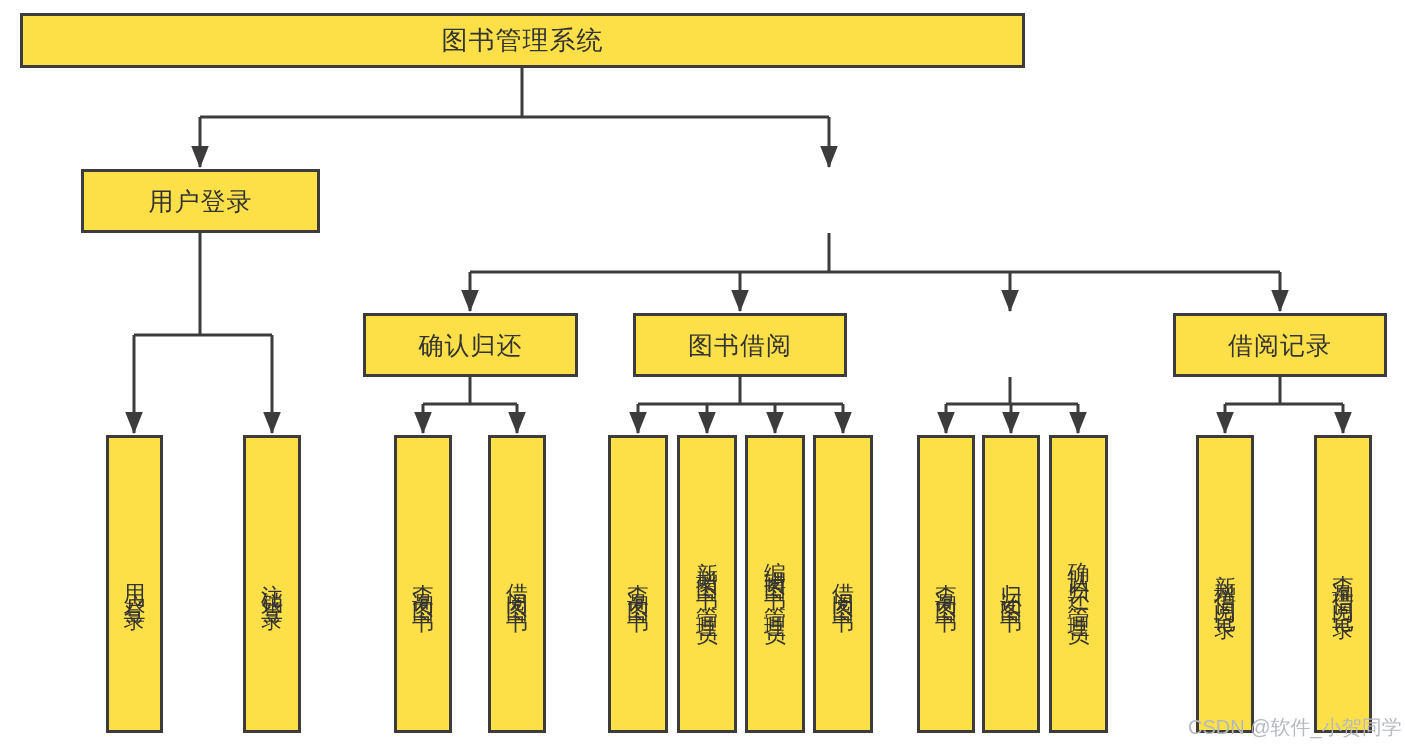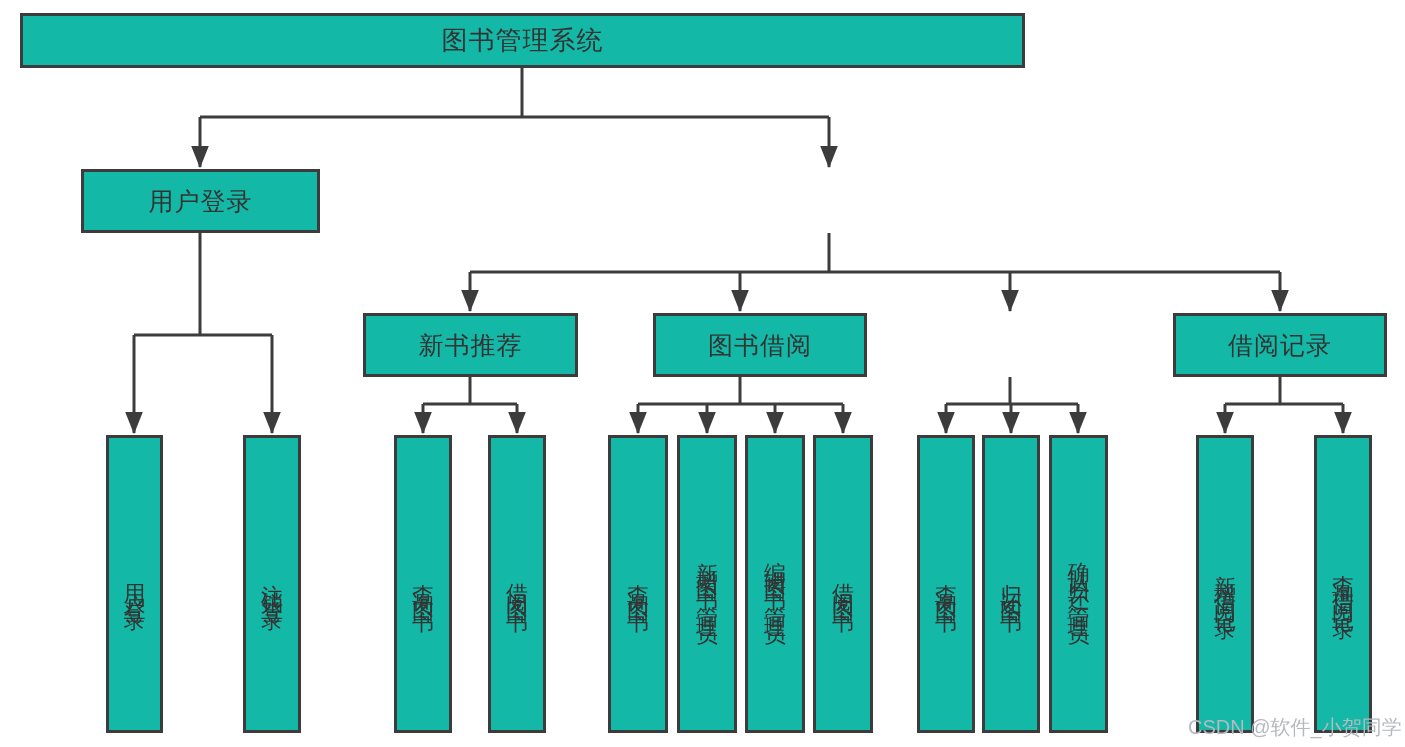--- a/index.html
+++ b/index.html
@@ -26,21 +26,21 @@
     stroke-width: 3;
     fill: none;
   }
   .arr {
     marker-end: url(#arrowhead);
   }
   .box {
     position: absolute;
     box-sizing: border-box;
     border: 3px solid #3c3c3c;
-    background: #14b8a6;
+    background: #fde047;
     display: flex;
     align-items: center;
     justify-content: center;
     color: #333333;
     z-index: 2;
   }
   .h-box {
     font-size: 25px;
     letter-spacing: 1px;
   }
@@ -114,23 +114,23 @@
 
   <div class="box root-box" style="left:20px; top:13px; width:1005px; height:55px;">
     <span>图书管理系统</span>
   </div>
 
   <div class="box h-box" style="left:81px; top:169px; width:239px; height:64px;">
     <span>用户登录</span>
   </div>
 
   <div class="box h-box" style="left:363px; top:313px; width:215px; height:64px;">
-    <span>新书推荐</span>
+    <span>确认归还</span>
   </div>
-  <div class="box h-box" style="left:633px; top:313px; width:214px; height:64px;margin-left:20px;">
+  <div class="box h-box" style="left:633px; top:313px; width:214px; height:64px;">
     <span>图书借阅</span>
   </div>
   <div class="box h-box" style="left:1173px; top:313px; width:214px; height:64px;">
     <span>借阅记录</span>
   </div>
 
   <div class="box v-box" style="left:106px; top:435px; width:57px; height:298px;">
     <span>用户登录</span>
   </div>
   <div class="box v-box" style="left:243px; top:435px; width:58px; height:298px;">

